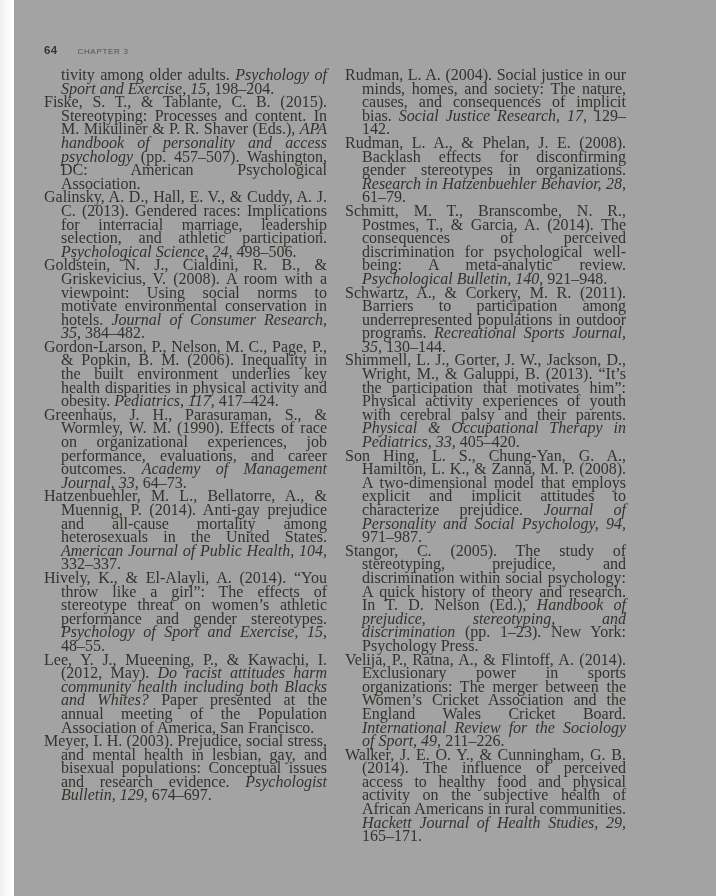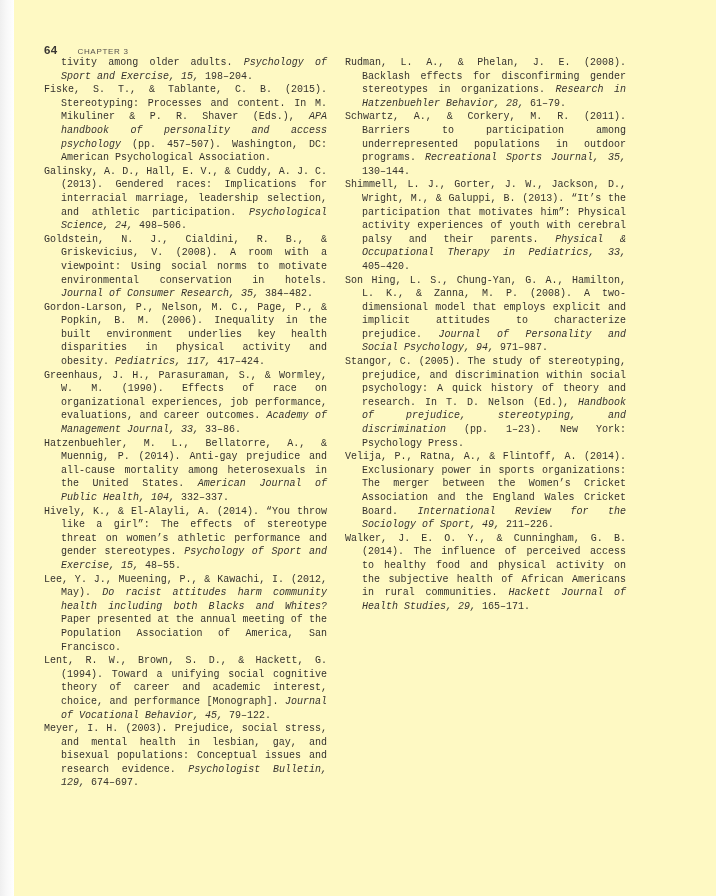--- a/index.html
+++ b/index.html
@@ -11,21 +11,21 @@
     width: 716px;
     height: 896px;
     overflow: hidden;
     position: relative;
     font-family: "Liberation Serif", serif;
     color: #35322e;
   }
   .page {
     position: absolute;
     inset: 0;
-    background: #fef9c3;
+    background: #a3a3a3;
   }
   
   .scan-edge {
     position: absolute;
     left: 0; top: 0; bottom: 0;
     width: 14px;
     background: linear-gradient(to right, #efefef 0%, #f8f8f8 45%, #ffffff 100%);
     pointer-events: none;
   }
   .page-header {
@@ -42,25 +42,24 @@
     letter-spacing: 0.3px;
   }
   .chapter {
     font-size: 8px;
     color: #56524d;
     margin-left: 20px;
     letter-spacing: 0.7px;
   }
   .col {
     position: absolute;
-    top: 56px;
-    font-size: 10px;
+    top: 68px;
+    font-size: 16px;
     line-height: 13.6px;
     text-align: justify;
-    font-family: Liberation Mono, monospace;
   }
   .col-left  { left: 44px;  width: 283px; }
   .col-right { left: 345px; width: 281px; }
   .ref {
     margin: 0;
     padding-left: 17px;
     text-indent: -17px;
   }
   .ref.cont {
     text-indent: 0;
@@ -74,29 +73,30 @@
   <header class="page-header">
     <span class="page-num">64</span><span class="chapter">CHAPTER 3</span>
   </header>
 
   <div class="col col-left">
       <p class="ref cont"><span>tivity among older adults. </span><span class="it">Psychology of Sport and Exercise, 15,</span><span> 198–204.</span></p>
       <p class="ref"><span>Fiske, S. T., &amp; Tablante, C. B. (2015). Stereotyping: Processes and content. In M. Mikuliner &amp; P. R. Shaver (Eds.), </span><span class="it">APA handbook of personality and access psychology</span><span> (pp. 457–507). Washington, DC: American Psychological Association.</span></p>
       <p class="ref"><span>Galinsky, A. D., Hall, E. V., &amp; Cuddy, A. J. C. (2013). Gendered races: Implications for interracial marriage, leadership selection, and athletic participation. </span><span class="it">Psychological Science, 24,</span><span> 498–506.</span></p>
       <p class="ref"><span>Goldstein, N. J., Cialdini, R. B., &amp; Griskevicius, V. (2008). A room with a viewpoint: Using social norms to motivate environmental conservation in hotels. </span><span class="it">Journal of Consumer Research, 35,</span><span> 384–482.</span></p>
       <p class="ref"><span>Gordon-Larson, P., Nelson, M. C., Page, P., &amp; Popkin, B. M. (2006). Inequality in the built environment underlies key health disparities in physical activity and obesity. </span><span class="it">Pediatrics, 117,</span><span> 417–424.</span></p>
-      <p class="ref"><span>Greenhaus, J. H., Parasuraman, S., &amp; Wormley, W. M. (1990). Effects of race on organizational experiences, job performance, evaluations, and career outcomes. </span><span class="it">Academy of Management Journal, 33,</span><span> 33–86.</span></p>
+      <p class="ref"><span>Greenhaus, J. H., Parasuraman, S., &amp; Wormley, W. M. (1990). Effects of race on organizational experiences, job performance, evaluations, and career outcomes. </span><span class="it">Academy of Management Journal, 33,</span><span> 64–73.</span></p>
       <p class="ref"><span>Hatzenbuehler, M. L., Bellatorre, A., &amp; Muennig, P. (2014). Anti-gay prejudice and all-cause mortality among heterosexuals in the United States. </span><span class="it">American Journal of Public Health, 104,</span><span> 332–337.</span></p>
       <p class="ref"><span>Hively, K., &amp; El-Alayli, A. (2014). “You throw like a girl”: The effects of stereotype threat on women’s athletic performance and gender stereotypes. </span><span class="it">Psychology of Sport and Exercise, 15,</span><span> 48–55.</span></p>
       <p class="ref"><span>Lee, Y. J., Mueening, P., &amp; Kawachi, I. (2012, May). </span><span class="it">Do racist attitudes harm community health including both Blacks and Whites?</span><span> Paper presented at the annual meeting of the Population Association of America, San Francisco.</span></p>
-      <p class="ref"><span>Lent, R. W., Brown, S. D., &amp; Hackett, G. (1994). Toward a unifying social cognitive theory of career and academic interest, choice, and performance [Monograph]. </span><span class="it">Journal of Vocational Behavior, 45,</span><span> 79–122.</span></p>
       <p class="ref"><span>Meyer, I. H. (2003). Prejudice, social stress, and mental health in lesbian, gay, and bisexual populations: Conceptual issues and research evidence. </span><span class="it">Psychologist Bulletin, 129,</span><span> 674–697.</span></p>
     </div>
   <div class="col col-right">
+      <p class="ref"><span>Rudman, L. A. (2004). Social justice in our minds, homes, and society: The nature, causes, and consequences of implicit bias. </span><span class="it">Social Justice Research, 17,</span><span> 129–142.</span></p>
       <p class="ref"><span>Rudman, L. A., &amp; Phelan, J. E. (2008). Backlash effects for disconfirming gender stereotypes in organizations. </span><span class="it">Research in Hatzenbuehler Behavior, 28,</span><span> 61–79.</span></p>
+      <p class="ref"><span>Schmitt, M. T., Branscombe, N. R., Postmes, T., &amp; Garcia, A. (2014). The consequences of perceived discrimination for psychological well-being: A meta-analytic review. </span><span class="it">Psychological Bulletin, 140,</span><span> 921–948.</span></p>
       <p class="ref"><span>Schwartz, A., &amp; Corkery, M. R. (2011). Barriers to participation among underrepresented populations in outdoor programs. </span><span class="it">Recreational Sports Journal, 35,</span><span> 130–144.</span></p>
       <p class="ref"><span>Shimmell, L. J., Gorter, J. W., Jackson, D., Wright, M., &amp; Galuppi, B. (2013). “It’s the participation that motivates him”: Physical activity experiences of youth with cerebral palsy and their parents. </span><span class="it">Physical &amp; Occupational Therapy in Pediatrics, 33,</span><span> 405–420.</span></p>
       <p class="ref"><span>Son Hing, L. S., Chung-Yan, G. A., Hamilton, L. K., &amp; Zanna, M. P. (2008). A two-dimensional model that employs explicit and implicit attitudes to characterize prejudice. </span><span class="it">Journal of Personality and Social Psychology, 94,</span><span> 971–987.</span></p>
       <p class="ref"><span>Stangor, C. (2005). The study of stereotyping, prejudice, and discrimination within social psychology: A quick history of theory and research. In T. D. Nelson (Ed.), </span><span class="it">Handbook of prejudice, stereotyping, and discrimination</span><span> (pp. 1–23). New York: Psychology Press.</span></p>
       <p class="ref"><span>Velija, P., Ratna, A., &amp; Flintoff, A. (2014). Exclusionary power in sports organizations: The merger between the Women’s Cricket Association and the England Wales Cricket Board. </span><span class="it">International Review for the Sociology of Sport, 49,</span><span> 211–226.</span></p>
       <p class="ref"><span>Walker, J. E. O. Y., &amp; Cunningham, G. B. (2014). The influence of perceived access to healthy food and physical activity on the subjective health of African Americans in rural communities. </span><span class="it">Hackett Journal of Health Studies, 29,</span><span> 165–171.</span></p>
     </div>
 
   <div class="scan-edge"></div>
 </div>

